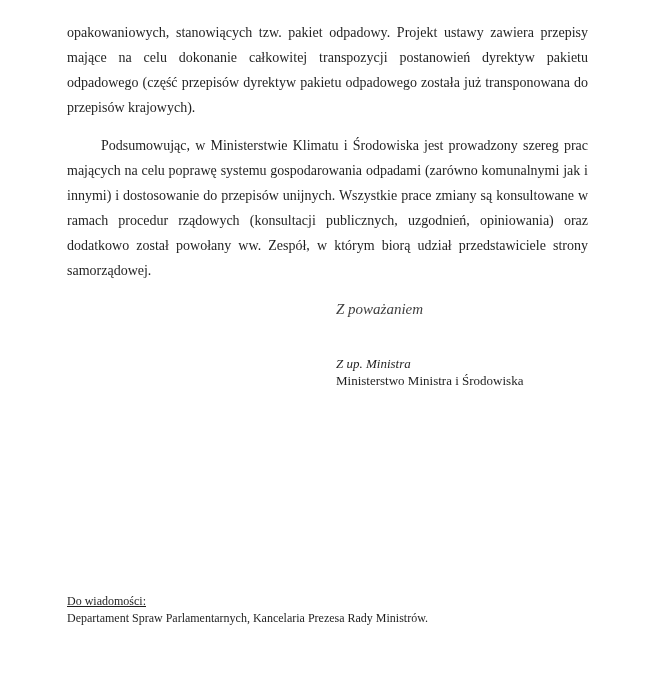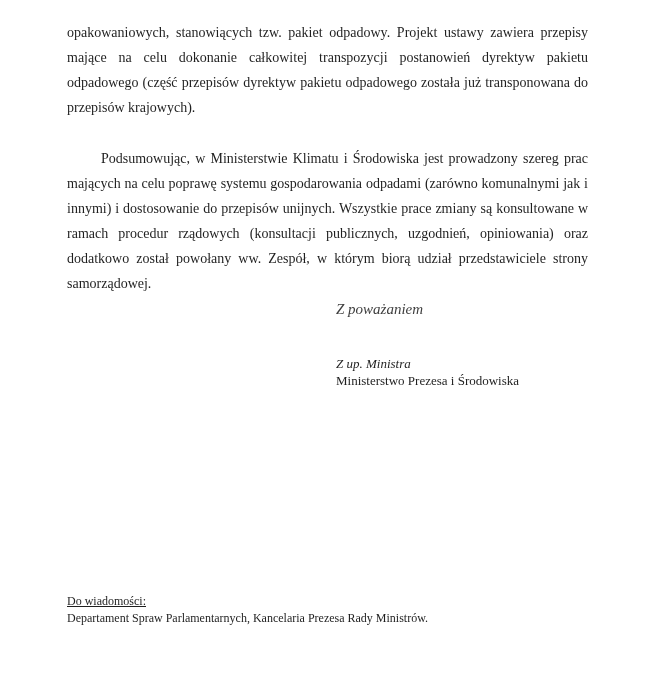--- a/index.html
+++ b/index.html
@@ -19,21 +19,21 @@
   .body-paragraph {
     position: absolute;
     left: 67px;
     width: 521px;
     font-size: 14px;
     line-height: 25px;
     text-align: justify;
     color: #1f1f1f;
   }
   .para-1 { top: 6px; }
-  .para-2 { top: 106px; text-indent: 34px; margin-top: 40px; }
+  .para-2 { top: 93px; text-indent: 34px; margin-top: 40px; }
   .closing {
     position: absolute;
     left: 336px;
     top: 301px;
     font-size: 15px;
     font-style: italic;
     color: #404040;
   }
   .signature-block {
     position: absolute;
@@ -67,21 +67,21 @@
 <div class="page">
 
   <p class="body-paragraph para-1">opakowaniowych, stanowiących tzw. pakiet odpadowy. Projekt ustawy zawiera przepisy mające na celu dokonanie całkowitej transpozycji postanowień dyrektyw pakietu odpadowego (część przepisów dyrektyw pakietu odpadowego została już transponowana do przepisów krajowych).</p>
 
   <p class="body-paragraph para-2">Podsumowując, w Ministerstwie Klimatu i Środowiska jest prowadzony szereg prac mających na celu poprawę systemu gospodarowania odpadami (zarówno komunalnymi jak i innymi) i dostosowanie do przepisów unijnych. Wszystkie prace zmiany są konsultowane w ramach procedur rządowych (konsultacji publicznych, uzgodnień, opiniowania) oraz dodatkowo został powołany ww. Zespół, w którym biorą udział przedstawiciele strony samorządowej.</p>
 
   <div class="closing">Z poważaniem</div>
 
   <div class="signature-block">
     <div class="signature-on-behalf">Z up. Ministra</div>
-    <div class="signature-organization">Ministerstwo Prezesa i Środowiska</div>
+    <div class="signature-organization">Ministerstwo Ministra i Środowiska</div>
   </div>
 
   <div class="cc-block">
     <div class="cc-label">Do wiadomości:</div>
     <div class="cc-recipients">Departament Spraw Parlamentarnych, Kancelaria Prezesa Rady Ministrów.</div>
   </div>
 
 </div>
 
 </body></html>

